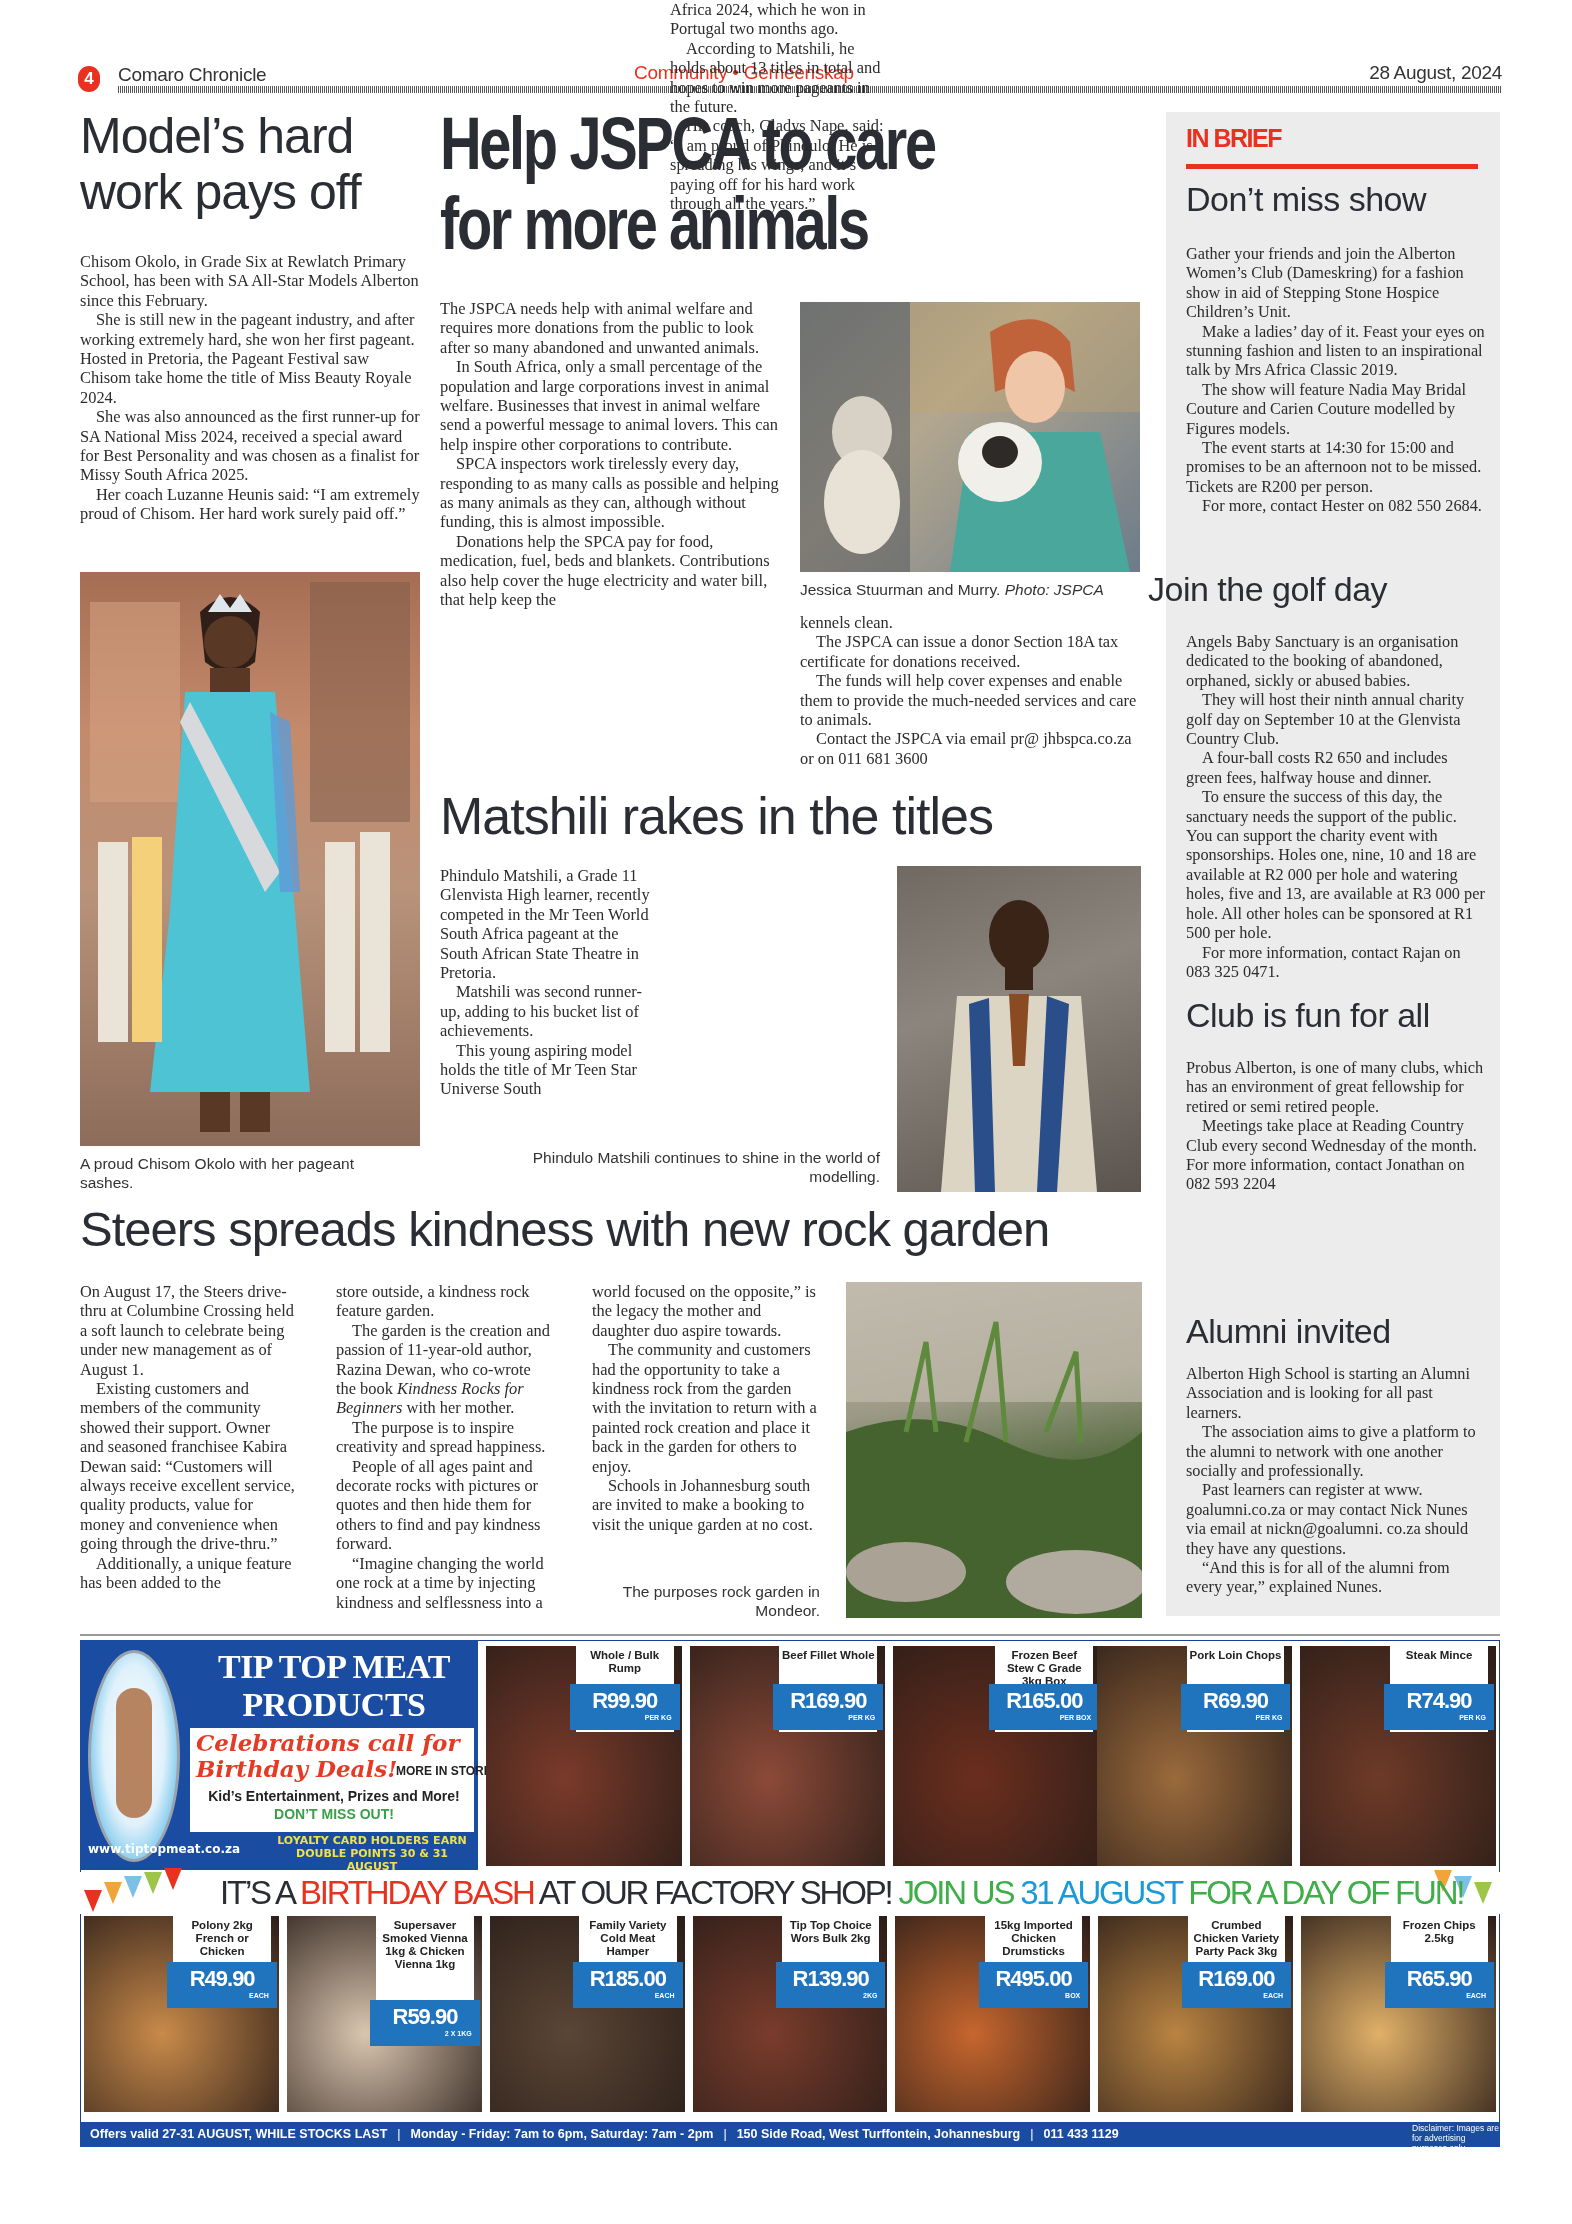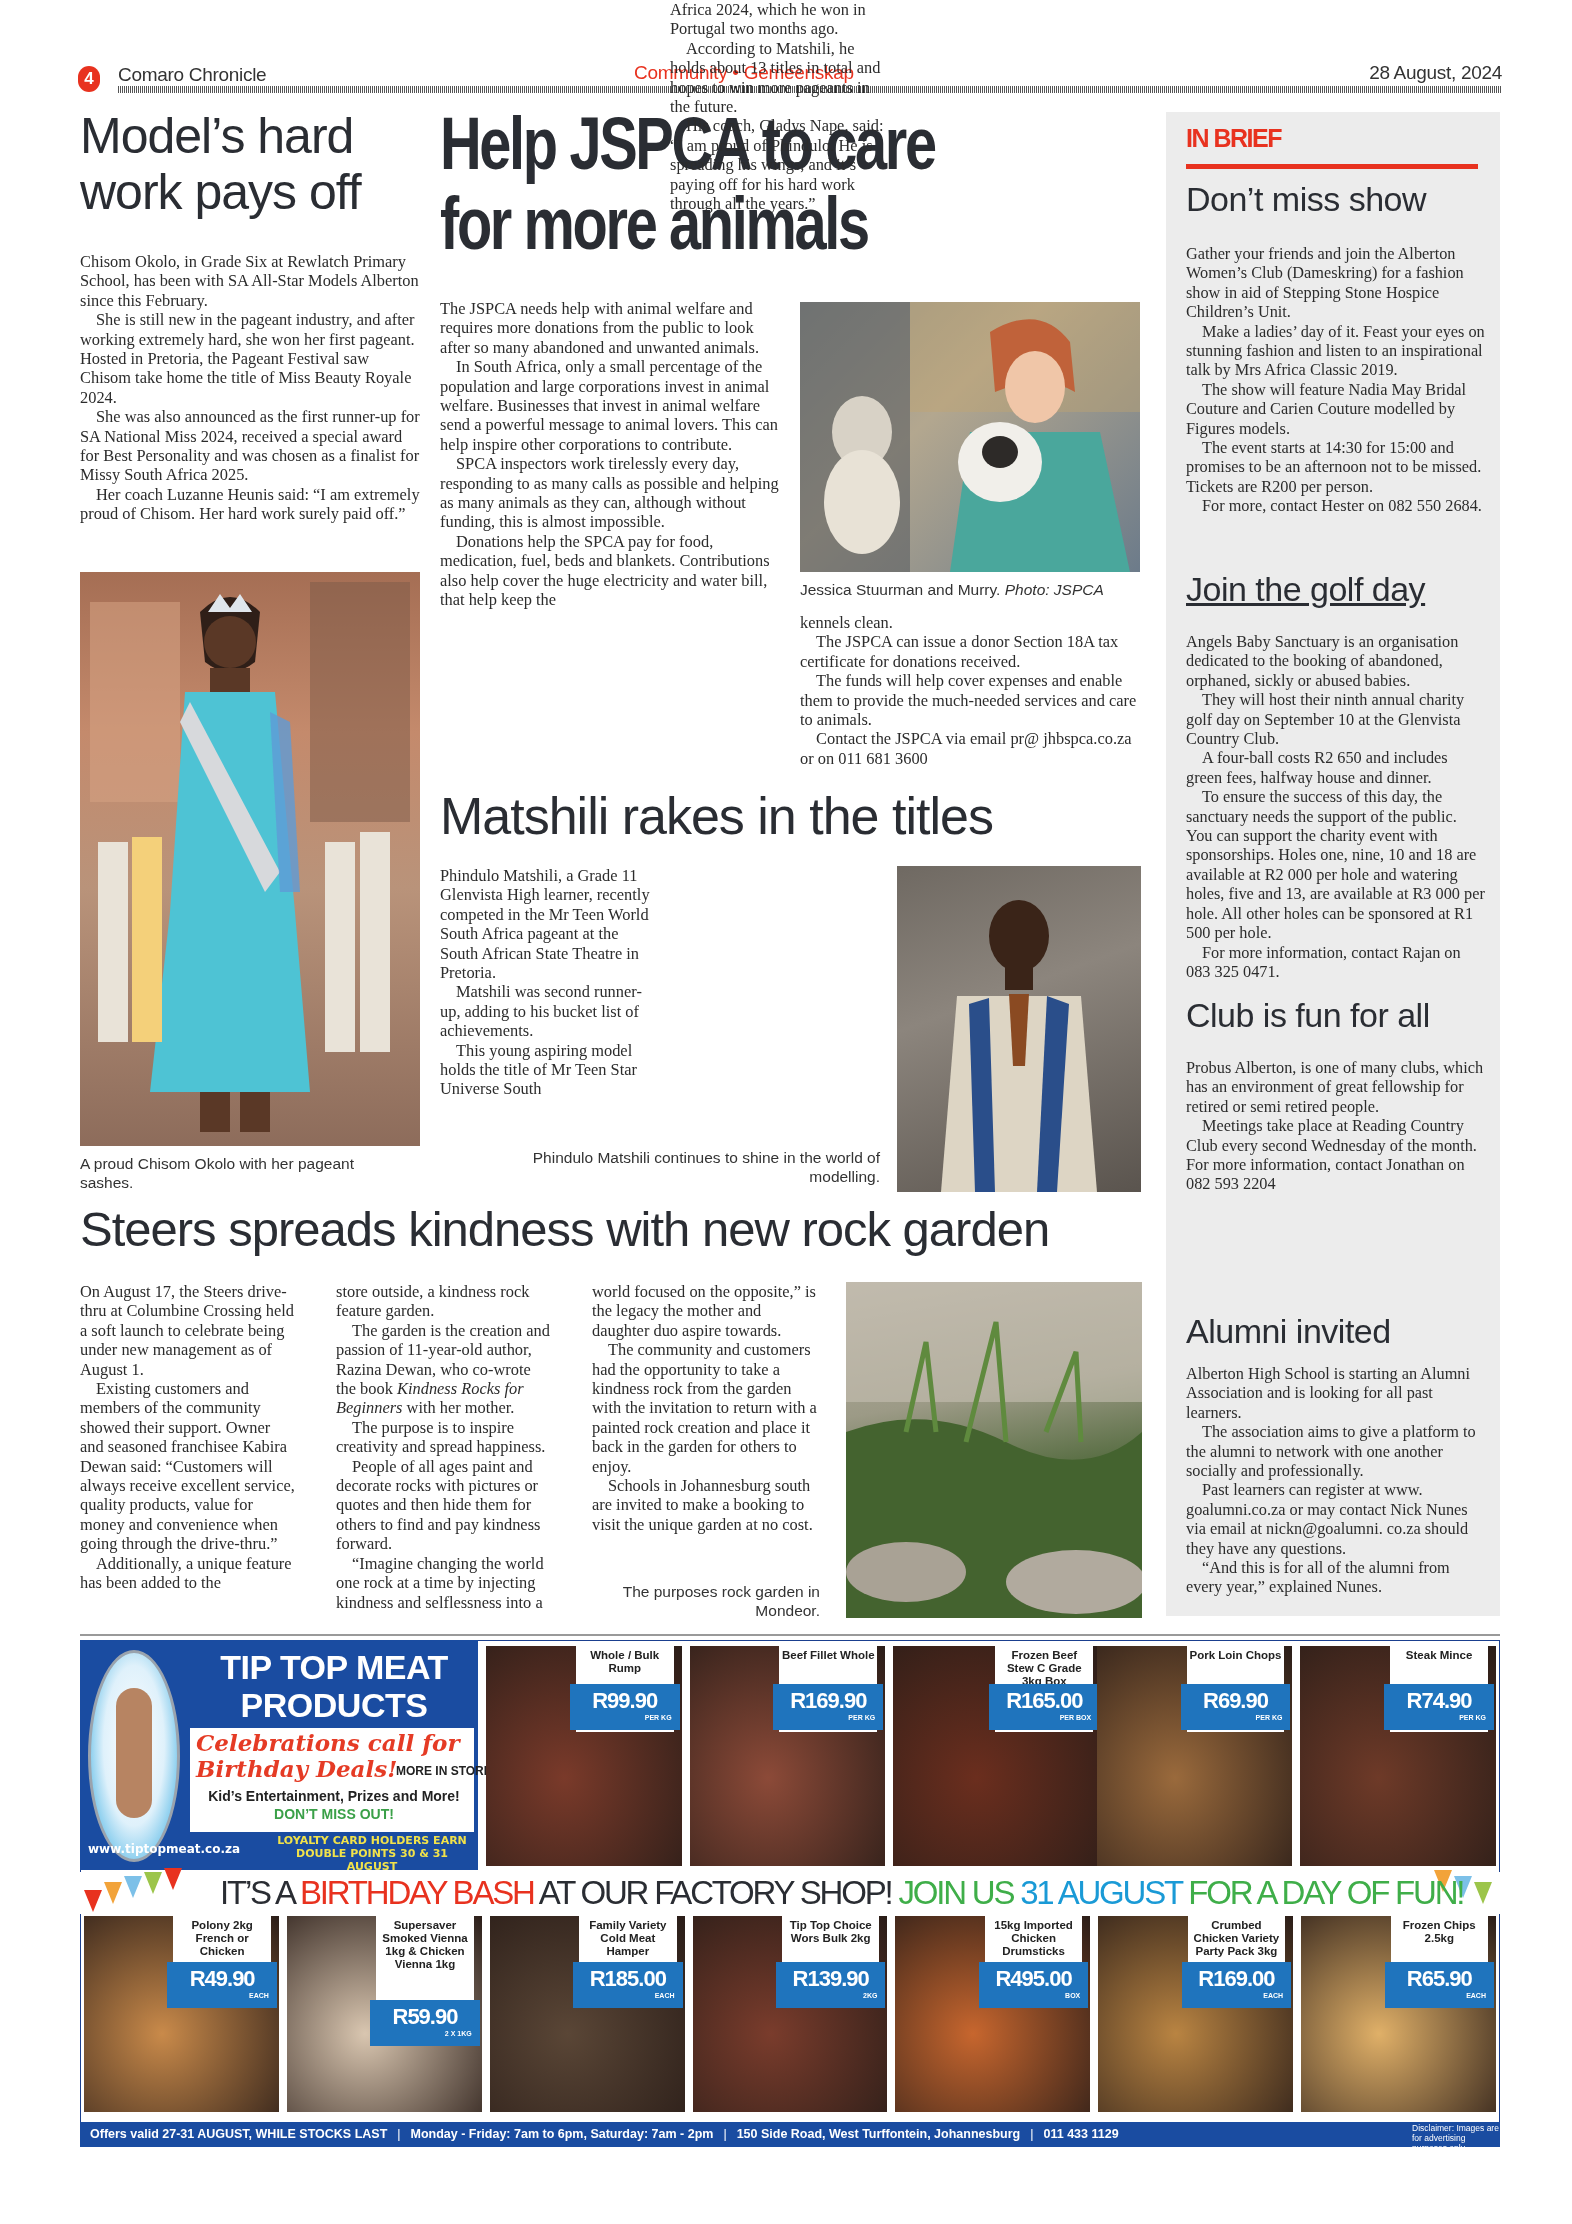--- a/index.html
+++ b/index.html
@@ -41,21 +41,21 @@
   .brief-text p { text-indent: 16px; }
   .brief-text p.first { text-indent: 0; }
 
   
   .ad { left: 80px; top: 1640px; width: 1420px; height: 507px; border: 1px solid #1a3f8f; background: #fff; }
   .ad-top-rule { left: 80px; top: 1634px; width: 1420px; height: 2px; background: #999; }
   .brand-panel { left: 80px; top: 1640px; width: 398px; height: 230px; background: #1a4ca1; }
   .brand-logo { left: 88px; top: 1650px; width: 92px; height: 212px; border-radius: 50%;
     background: radial-gradient(ellipse at 50% 45%, #ffffff 0%, #dff1fb 50%, #6fc3ea 80%, #2f6cb9 100%); border: 3px solid #9aa3ad; }
   .brand-mascot { left: 116px; top: 1688px; width: 36px; height: 130px; border-radius: 18px; background: #b78462; }
-  .brand-title { left: 196px; top: 1648px; width: 276px; font-family: Liberation Sans, sans-serif; font-weight: bold; color: #fff;
+  .brand-title { left: 196px; top: 1648px; width: 276px; font-family: Liberation Serif, serif; font-weight: bold; color: #fff;
     font-size: 34px; line-height: 38px; text-align: center; letter-spacing: -0.5px; }
   .brand-white { left: 190px; top: 1728px; width: 284px; height: 104px; background: #fff; }
   .brand-script { left: 196px; top: 1730px; font-family: "DejaVu Serif", serif; font-style: italic; font-weight: bold; color: #e53b25; font-size: 23px; line-height: 26px; }
   .brand-more { left: 396px; top: 1764px; font-family: "Liberation Sans", sans-serif; font-weight: bold; font-size: 12px; color: #222; }
   .brand-kids { left: 196px; top: 1788px; width: 276px; text-align: center; font-family: "Liberation Sans", sans-serif; font-weight: bold; font-size: 14px; color: #222; }
   .brand-dont { left: 196px; top: 1806px; width: 276px; text-align: center; font-family: "Liberation Sans", sans-serif; font-weight: bold; font-size: 14px; color: #3aa048; }
   .brand-url { left: 88px; top: 1842px; font-family: "DejaVu Sans", sans-serif; font-weight: bold; font-size: 12px; color: #fff; }
   .brand-loyalty { left: 270px; top: 1834px; width: 204px; text-align: center; font-family: "DejaVu Sans", sans-serif; font-weight: bold; font-size: 11px; line-height: 13px; color: #f1e24a; }
 
   .tile { overflow: hidden; }
@@ -208,21 +208,21 @@
 
 <div class="abs brief-hl" style="left:1186px; top:180px;">Don’t miss show</div>
 <div class="abs brief-text" style="left:1186px; top:244px;">
   <p class="first">Gather your friends and join the Alberton Women’s Club (Dameskring) for a fashion show in aid of Stepping Stone Hospice Children’s Unit.</p>
   <p>Make a ladies’ day of it. Feast your eyes on stunning fashion and listen to an inspirational talk by Mrs Africa Classic 2019.</p>
   <p>The show will feature Nadia May Bridal Couture and Carien Couture modelled by Figures models.</p>
   <p>The event starts at 14:30 for 15:00 and promises to be an afternoon not to be missed. Tickets are R200 per person.</p>
   <p>For more, contact Hester on 082 550 2684.</p>
 </div>
 
-<div class="abs brief-hl" style="left:1186px; top:570px;text-decoration:underline;">Join the golf day</div>
+<div class="abs brief-hl" style="left:1148px; top:570px;">Join the golf day</div>
 <div class="abs brief-text" style="left:1186px; top:632px;">
   <p class="first">Angels Baby Sanctuary is an organisation dedicated to the booking of abandoned, orphaned, sickly or abused babies.</p>
   <p>They will host their ninth annual charity golf day on September 10 at the Glenvista Country Club.</p>
   <p>A four-ball costs R2 650 and includes green fees, halfway house and dinner.</p>
   <p>To ensure the success of this day, the sanctuary needs the support of the public. You can support the charity event with sponsorships. Holes one, nine, 10 and 18 are available at R2 000 per hole and watering holes, five and 13, are available at R3 000 per hole. All other holes can be sponsored at R1 500 per hole.</p>
   <p>For more information, contact Rajan on 083 325 0471.</p>
 </div>
 
 <div class="abs brief-hl" style="left:1186px; top:996px;">Club is fun for all</div>
 <div class="abs brief-text" style="left:1186px; top:1058px;">

